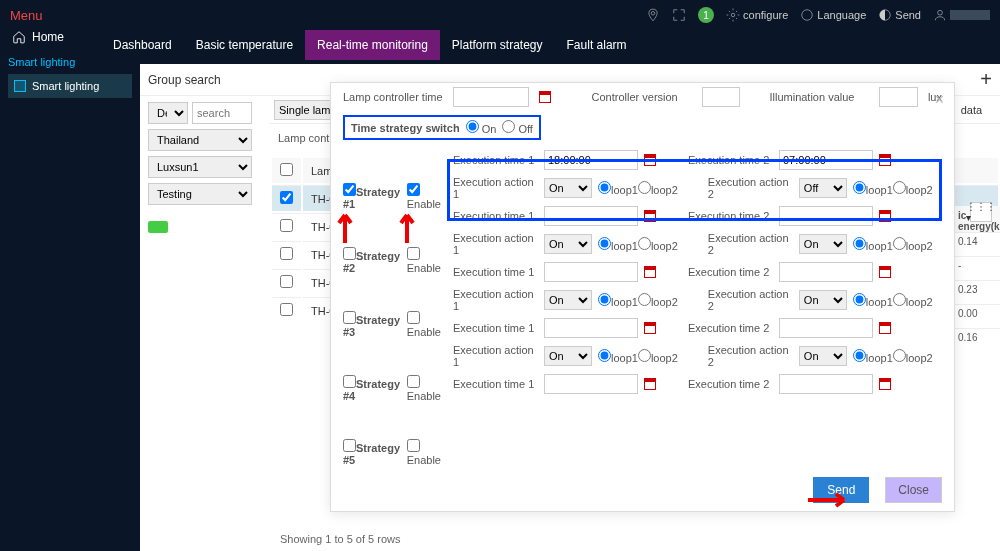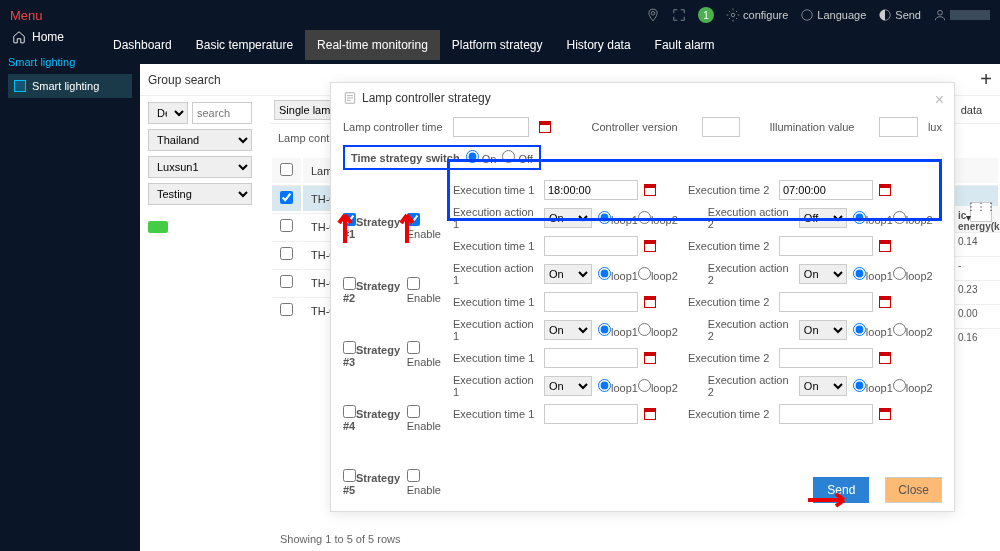--- a/index.html
+++ b/index.html
@@ -7,21 +7,21 @@
   
   .top-header { height: 30px; background: #0a1628; display: flex; align-items: center; padding: 0 10px; color: #fff; }
   .top-header .menu-label { font-size: 13px; color: #ef4444; }
   .top-header .spacer { flex: 1; }
   .top-header .hdr-item { margin-left: 12px; font-size: 11px; color: #ccc; display: flex; align-items: center; gap: 3px; cursor: pointer; }
   .top-header .badge { background: #4caf50; color: #fff; border-radius: 50%; width: 16px; height: 16px; display: inline-flex; align-items: center; justify-content: center; font-size: 10px; }
   .top-header svg { width: 14px; height: 14px; fill: #ccc; }
   
   .main-nav { height: 34px; display: flex; align-items: flex-start; padding-left: 101px; background: #0a1628; }
   .main-nav .tab { color: #fff; padding: 8px 12px; font-size: 12px; cursor: pointer; }
-  .main-nav .tab.active { background: #404040; }
+  .main-nav .tab.active { background: #701a75; }
   
   .layout { display: flex; height: calc(551px - 64px); }
   
   .sidebar { width: 140px; background: #0a1628; padding: 0 8px; }
   .sidebar .home { color: #fff; font-size: 12px; padding: 6px 4px; display: flex; align-items: center; gap: 6px; margin-top: -40px; position: relative; z-index: 2; }
   .sidebar .home svg { width: 14px; height: 14px; fill: none; stroke: #fff; stroke-width: 1.5; }
   .sidebar .smart-lighting-hdr { color: #00bfff; font-size: 11px; padding: 6px 0; }
   .sidebar .smart-item { background: #1a3a4a; color: #fff; padding: 6px 6px; font-size: 11px; display: flex; align-items: center; gap: 6px; cursor: pointer; }
   .sidebar .smart-item .sq { width: 12px; height: 12px; border: 1px solid #00bfff; background: #00bfff33; }
   
@@ -70,21 +70,21 @@
   .srow { display: flex; align-items: center; gap: 6px; min-height: 28px; padding: 2px 0; }
   .srow .sl1 { width: 85px; }
   .srow .sinp { width: 94px; height: 20px; border: 1px solid #ccc; padding: 0 3px; font-size: 11px; }
   .srow select { height: 20px; width: 48px; font-size: 11px; border: 1px solid #ccc; }
   .srow .loops { display: flex; align-items: center; gap: 0; font-size: 11px; }
   .sgap { width: 18px; }
   .box-hl { position: absolute; border: 3px solid #0040ff; pointer-events: none; }
   
   .modal-foot { position: absolute; bottom: 8px; right: 12px; display: flex; gap: 16px; }
   .modal-foot .btn-p { background: #2b82d4; color: #fff; padding: 5px 14px; border: none; cursor: pointer; font-size: 12px; }
-  .modal-foot .btn-s { background: #fdba74; color: #555; padding: 5px 12px; border: 1px solid #ccc; cursor: pointer; font-size: 12px; }
+  .modal-foot .btn-s { background: #c4b5fd; color: #555; padding: 5px 12px; border: 1px solid #ccc; cursor: pointer; font-size: 12px; }
   
   .showing { position: absolute; bottom: 6px; left: 140px; font-size: 11px; color: #666; }
   
   .arrow-red { position: absolute; z-index: 20; pointer-events: none; }
   
   .right-frag { position: absolute; right: 0; top: 142px; width: 46px; font-size: 10px; color: #555; background: #fff; }
   .right-frag .rcell { height: 24px; padding: 3px 4px; border-top: 1px solid #eee; }
   .right-frag .rh { background: #f8f8f8; height: 26px; padding: 4px; font-weight: bold; }
   .grid-icon { position: absolute; right: 8px; top: 138px; width: 22px; height: 20px; border: 1px solid #ccc; display: flex; align-items: center; justify-content: center; font-size: 10px; cursor: pointer; background: #fff; z-index: 1; }
 </style>
@@ -134,21 +134,20 @@
       </svg>
       <span style="width:40px;height:10px;background:#3a4a5a;display:inline-block"></span>
     </span>
 </div>
 
 <div class="main-nav">
   <div class="tab">Dashboard</div>
   <div class="tab">Basic temperature</div>
   <div class="tab active">Real-time monitoring</div>
   <div class="tab">Platform strategy</div>
-  <div class="tab">History data</div>
   <div class="tab">Fault alarm</div>
 </div>
 
 <div class="layout">
   <div class="sidebar">
     <div class="home">
       <svg viewBox="0 0 24 24">
           <path d="M3 11l9-8 9 8v10a1 1 0 01-1 1h-5v-7h-6v7H4a1 1 0 01-1-1V11z"></path>
         </svg>
       <span>Home</span>
@@ -237,27 +236,20 @@
       <div class="rcell">0.00</div>
       <div class="rcell">0.16</div>
     </div>
 
     <div class="showing">Showing 1 to 5 of 5 rows</div>
   </div>
 </div>
 
 <div class="modal">
   <div class="modal-close">×</div>
-  <div class="modal-hdr">
-    <svg viewBox="0 0 24 24">
-        <rect x="4" y="3" width="16" height="18" rx="1" stroke="#777" fill="none"></rect>
-        <path d="M7 8h10M7 12h10M7 16h6" stroke="#777"></path>
-      </svg>
-    <span>Lamp controller strategy</span>
-  </div>
   <div class="modal-body">
     <div class="ctrl-row">
       <span class="lbl">Lamp controller time</span>
       <span class="inp"></span>
         <span class="cal"></span>
       <span style="width:20px"></span>
       <span class="lbl">Controller version</span>
       <span class="inp" style="width:40px"></span>
       <span style="width:10px"></span>
       <span class="lbl">Illumination value</span>

